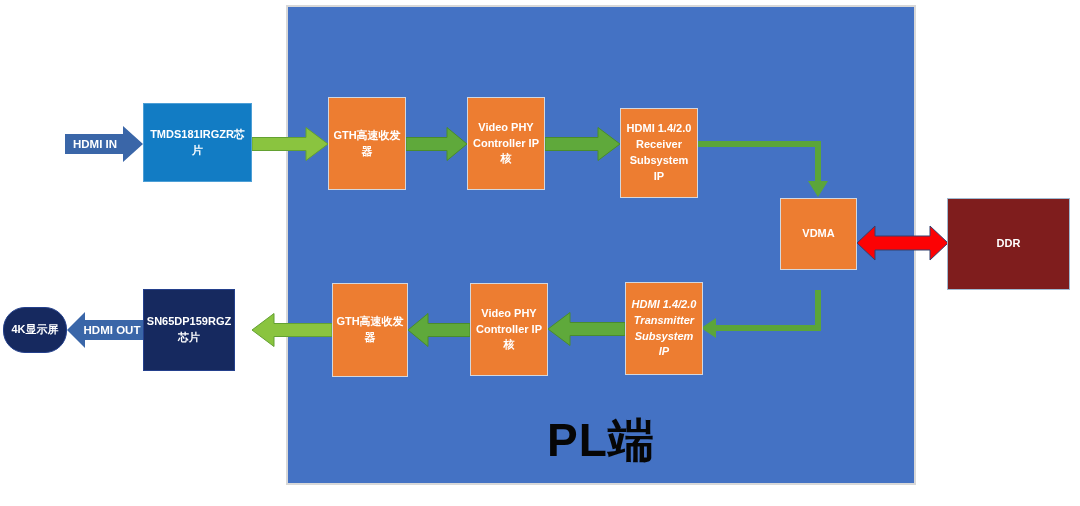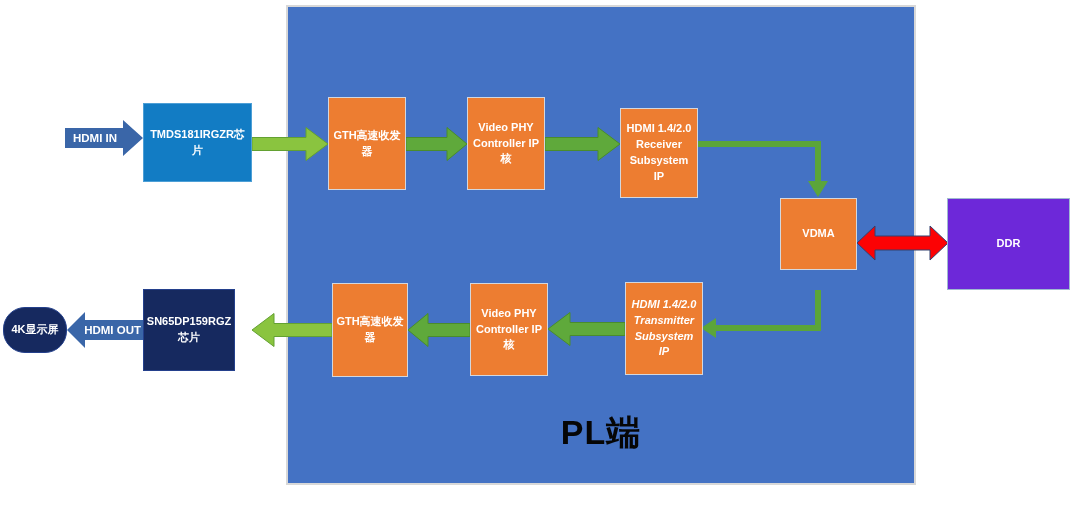--- a/index.html
+++ b/index.html
@@ -6,50 +6,50 @@
   .canvas{
     position:relative;width:1080px;height:506px;background:#ffffff;overflow:hidden;
     font-family:"Liberation Sans","DejaVu Sans",sans-serif;
   }
   .pl-region{
     position:absolute;left:286px;top:5px;width:630px;height:480px;
     background:#4472C4;border:2px solid #D8D8D8;box-sizing:border-box;
   }
   .pl-label{
     position:absolute;left:286px;top:410px;width:630px;text-align:center;
-    font-size:34px;font-weight:600;color:#060606;letter-spacing:1px;
+    font-size:46px;font-weight:600;color:#060606;letter-spacing:1px;
   }
   .box{
     position:absolute;display:flex;align-items:center;justify-content:center;
     text-align:center;color:#ffffff;font-weight:700;font-size:11px;line-height:1.45;
     box-sizing:border-box;padding:2px 3px;white-space:pre-line;
   }
   .orange{background:#ED7D31;border:1px solid #D3D7DE;}
   .azure{background:#127CC4;border:1px solid #4D9FD6;}
   .navy{background:#16295F;border:1px solid #24408C;}
-  .steel{background:#6d28d9;border:1px solid #9FB9D0;}
+  .steel{background:#7f1d1d;border:1px solid #9FB9D0;}
   .arrow{position:absolute;}
   .arrow svg{display:block;}
   .alabel{
     position:absolute;color:#ffffff;font-weight:700;font-size:11.5px;
     text-align:center;line-height:16px;
   }
   .seg{position:absolute;background:#5BA53A;}
   .tri{position:absolute;width:0;height:0;}
 </style>
 </head>
 <body>
 
 <div class="canvas">
 
   <div class="pl-region"></div>
   <div class="pl-label">PL端</div>
 
 
-  <div class="arrow" style="left:65px;top:120px;">
+  <div class="arrow" style="left:65px;top:126px;">
     <svg width="78" height="36" viewBox="0 0 78 36">
       <polygon points="0,8 58,8 58,0 78,18 58,36 58,28 0,28" fill="#3A66A8"></polygon>
     </svg>
     <span class="alabel" style="left:2px;top:10px;width:56px;">HDMI IN</span>
   </div>
 
   <div class="box azure" style="left:143px;top:103px;width:109px;height:79px;">TMDS181IRGZR芯片</div>
 
   <div class="arrow" style="left:252px;top:126px;">
     <svg width="76" height="36" viewBox="0 0 76 36">
@@ -116,18 +116,18 @@
       <polygon points="80,11.5 22,11.5 22,1.5 0,18 22,34.5 22,24.5 80,24.5" fill="#8AC43F" stroke="#63A132" stroke-width="1"></polygon>
     </svg>
   </div>
 
   <div class="box navy" style="left:143px;top:289px;width:92px;height:82px;">SN65DP159RGZ芯片</div>
 
   <div class="arrow" style="left:67px;top:312px;">
     <svg width="76" height="36" viewBox="0 0 76 36">
       <polygon points="76,8 18,8 18,0 0,18 18,36 18,28 76,28" fill="#3A66A8"></polygon>
     </svg>
-    <span class="alabel" style="left:16px;top:10px;width:58px;text-align:right;">HDMI OUT</span>
+    <span class="alabel" style="left:16px;top:10px;width:58px;">HDMI OUT</span>
   </div>
 
   <div class="box navy" style="left:3px;top:307px;width:64px;height:46px;border-radius:22px;">4K显示屏</div>
 
 </div>
 
 </body></html>

